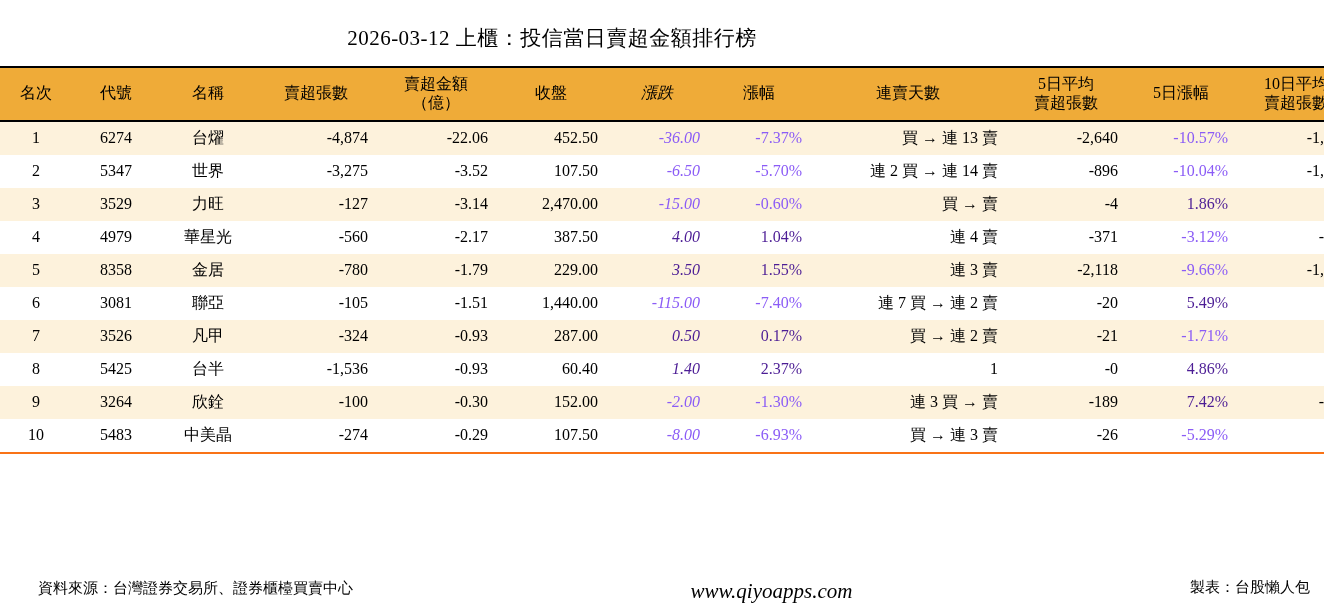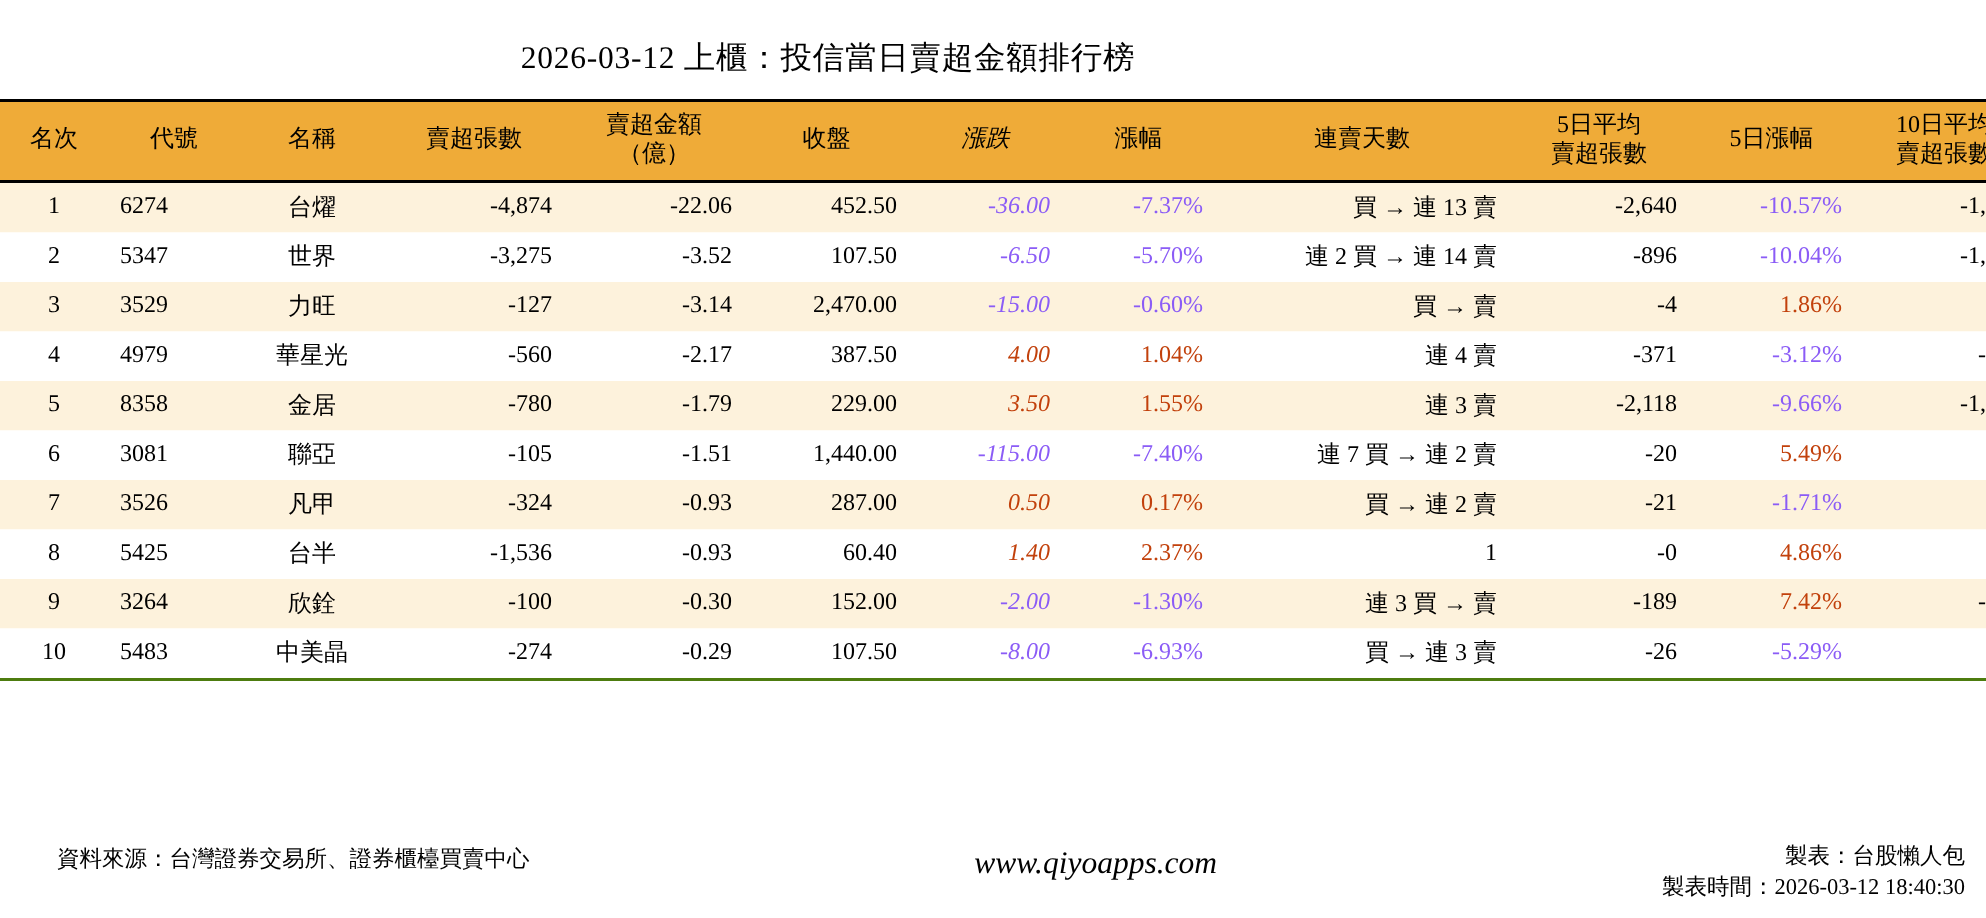--- a/index.html
+++ b/index.html
@@ -52,36 +52,36 @@
     vertical-align: middle;
     white-space: nowrap;
   }
   table.rank tbody tr.odd td {
     background: #FDF2DC;
   }
   table.rank tbody tr.even td {
     background: #FFFFFF;
   }
   table.rank tbody tr:last-child td {
-    border-bottom: 2px solid #4d7c0f;
+    border-bottom: 2px solid #f97316;
   }
   .c-rank   { text-align: center; width: 56px; }
-  .c-code   { width: 72px; }
+  .c-code   { text-align: center; width: 72px; }
   .c-name   { text-align: center; width: 80px; }
   .c-lots   { text-align: right;  width: 104px; }
   .c-amount { text-align: right;  width: 104px; }
   .c-close  { text-align: right;  width: 94px; }
   .c-chg    { text-align: right;  width: 86px; font-style: italic; }
   .c-pct    { text-align: right;  width: 86px; }
   .c-days   { text-align: right;  width: 180px; padding-right: 14px; }
   .c-avg5   { text-align: right;  width: 104px; }
   .c-pct5   { text-align: right;  width: 94px; }
   .c-avg10  { text-align: right;  width: 104px; }
 
-  .up { color: #c2410c; margin-top: 28px; }
+  .up { color: #4c1d95; margin-top: 28px; }
   .down { color: #8b5cf6; }
 
   .footer {
     position: absolute;
     left: 12px;
     right: 0;
     bottom: 8px;
     width: 1324px;
     box-sizing: border-box;
     padding: 0 26px;
@@ -287,18 +287,17 @@
         </tr>
       </tbody>
   </table>
 
   <div class="footer">
     <div class="footer-row">
       <div class="footer-left">資料來源：台灣證券交易所、證券櫃檯買賣中心</div>
       <div class="footer-center">www.qiyoapps.com</div>
       <div class="footer-right">
         <div>製表：台股懶人包</div>
-        <div>製表時間：2026-03-12 18:40:30</div>
       </div>
     </div>
   </div>
 
 </div>
 
 </body></html>

